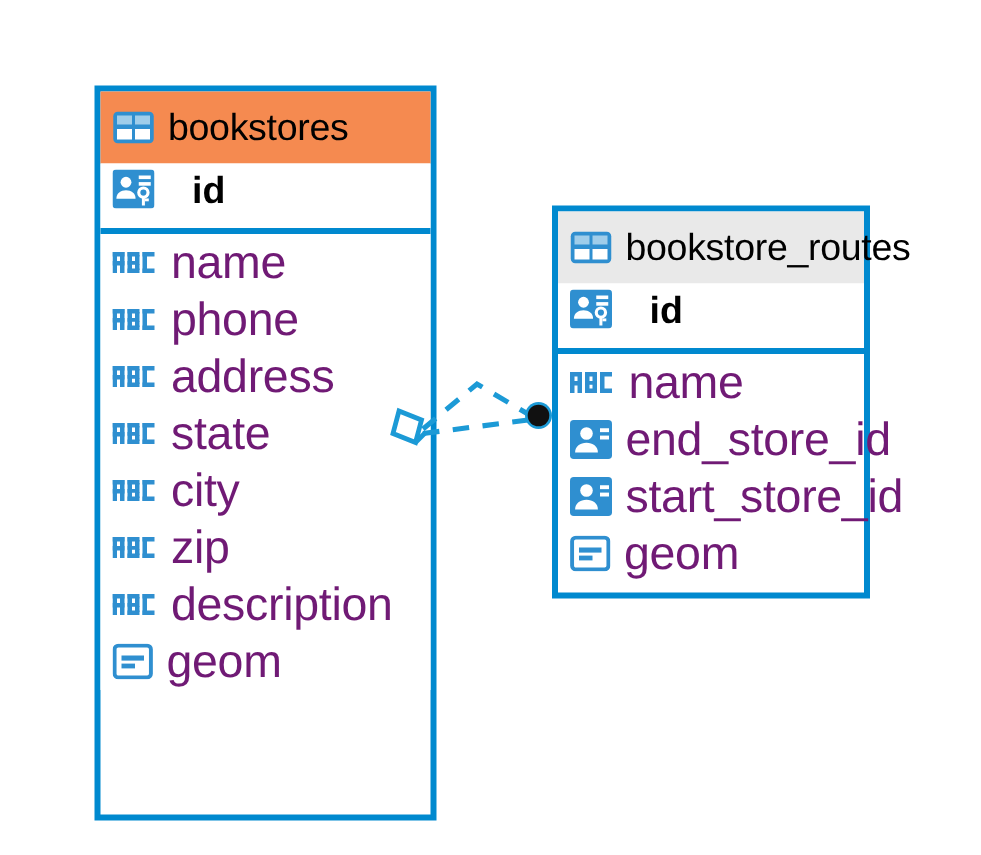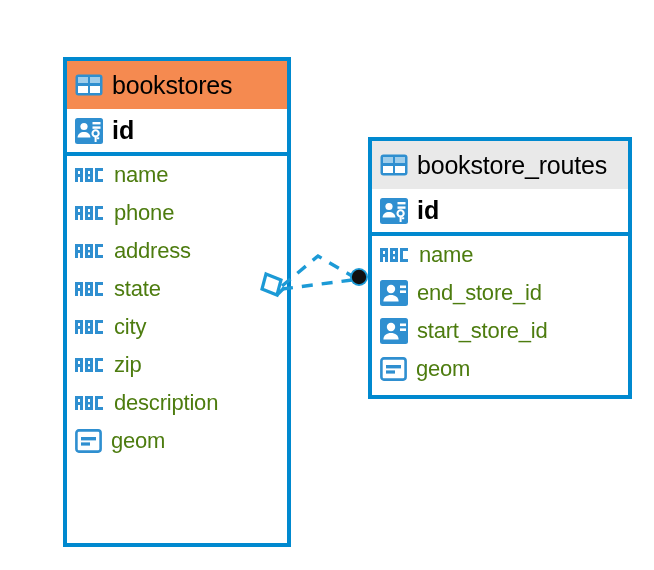--- a/index.html
+++ b/index.html
@@ -1,32 +1,32 @@
 <!DOCTYPE html>
 <html><head>
 <meta charset="utf-8">
 <style>
   html,body{margin:0;padding:0;}
   body{width:654px;height:570px;background:#ffffff;font-family:"Liberation Sans",sans-serif;position:relative;overflow:hidden;}
   .canvas{position:absolute;inset:0;}
 
   .entity{position:absolute;box-sizing:border-box;border:4px solid #0089CF;background:#ffffff;}
   #entity-bookstores{left:63px;top:57px;width:228px;height:490px;}
-  #entity-bookstore-routes{left:368px;top:137px;width:264px;height:262px;}
+  #entity-bookstore-routes{left:368px;top:137px;width:212px;height:262px;}
 
   .entity-header{display:flex;align-items:center;height:48px;box-sizing:border-box;padding:0 8px;}
   .header-orange{background:#F58A50;}
   .header-gray{background:#E9E9E9;}
   .entity-title{font-size:25px;color:#000000;white-space:nowrap;margin-left:9px;letter-spacing:-0.2px;}
 
-  .pk-row{display:flex;align-items:center;height:47px;box-sizing:border-box;padding:16px 8px;border-bottom:4px solid #0089CF;background:#fff;}
+  .pk-row{display:flex;align-items:flex-start;height:47px;box-sizing:border-box;padding:4px 8px;border-bottom:4px solid #0089CF;background:#fff;gap:16px;}
   .pk-label{font-size:25px;font-weight:bold;color:#000;margin-left:9px;}
 
   .field-row{display:flex;align-items:center;height:38px;box-sizing:border-box;padding:0 8px;background:#fff;}
-  .field-label{font-size:22px;color:#4d7c0f;margin-left:9px;white-space:nowrap;letter-spacing:-0.2px;}
+  .field-label{font-size:31px;color:#701a75;margin-left:9px;white-space:nowrap;letter-spacing:-0.2px;}
 
   .ico{flex:0 0 auto;display:inline-flex;align-items:center;justify-content:center;}
   .ico svg{display:block;}
 
   .abc-ico{width:30px;height:18px;}
   .card-ico{width:28px;height:26px;}
   .geom-ico{width:27px;height:24px;}
   .grid-ico{width:28px;height:22px;}
 
   

